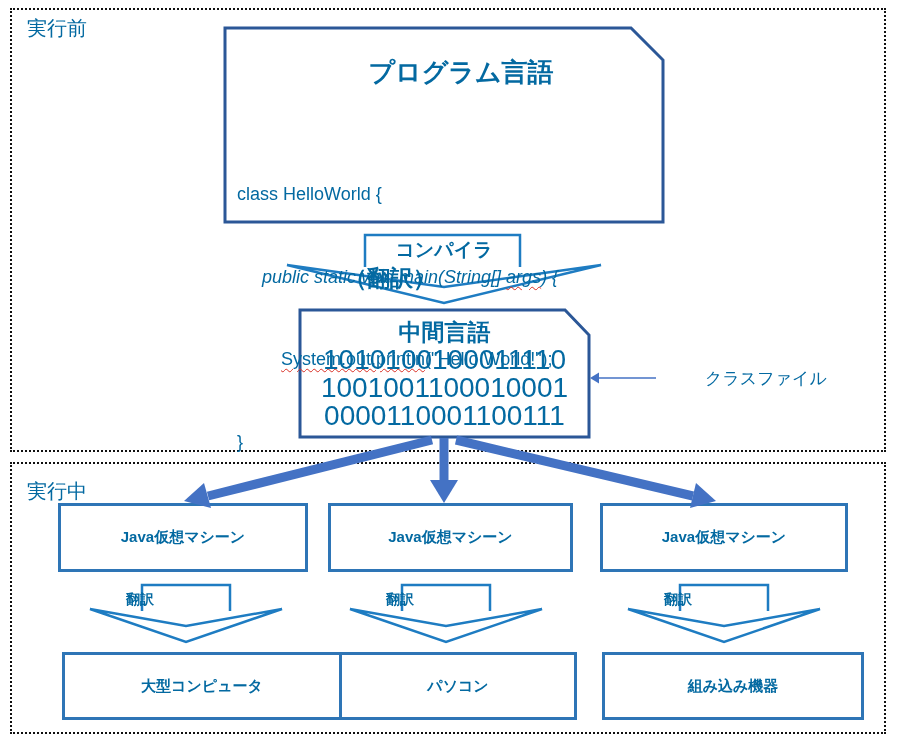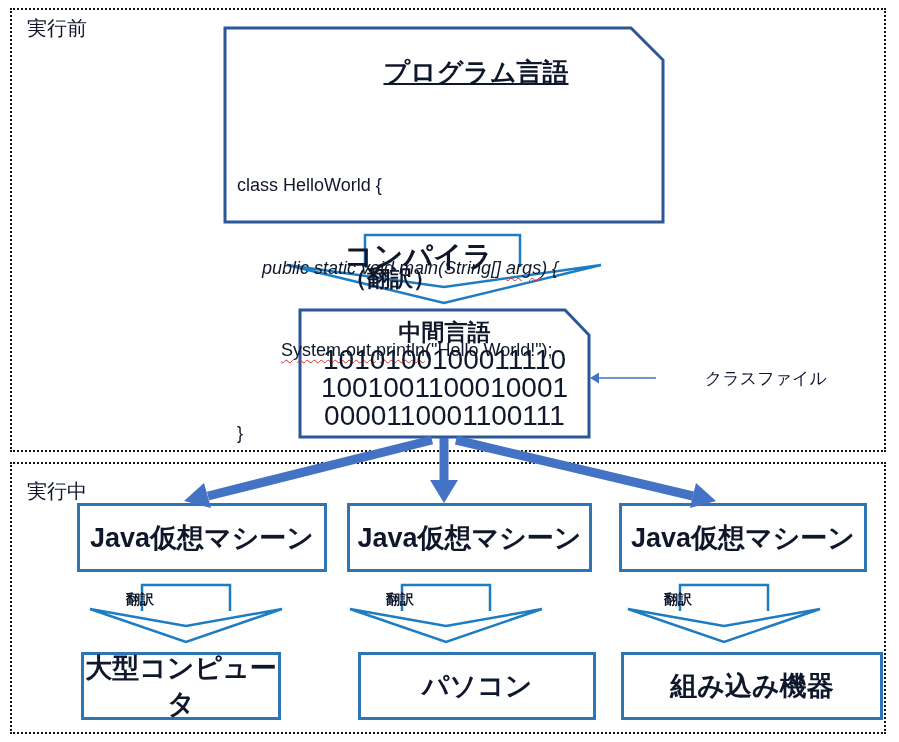--- a/index.html
+++ b/index.html
@@ -1,54 +1,54 @@
 <!DOCTYPE html>
 <html><head>
 <meta charset="utf-8">
 <style>
   html,body{margin:0;padding:0;background:#fff;}
   #stage{
     position:relative;width:899px;height:742px;background:#fff;
-    font-family:"Liberation Sans","DejaVu Sans",sans-serif;color:#0f172a;overflow:hidden;
+    font-family:"Liberation Sans","DejaVu Sans",sans-serif;color:#0369a1;overflow:hidden;
   }
   .dotted-box{position:absolute;border:2px dotted #111;background:transparent;z-index:0;}
   .section-label{position:absolute;font-size:20px;line-height:24px;z-index:2;}
   .svg-layer{position:absolute;left:0;top:0;width:899px;height:742px;pointer-events:none;}
   #layer-under{z-index:1;}
   #layer-over{z-index:3;}
   .txt{position:absolute;z-index:2;}
   .doc-title{font-weight:bold;text-align:center;}
-  #program-title{left:241px;top:55px;width:470px;font-size:26px;text-decoration:underline;}
-  #code-block{left:237px;top:117px;width:420px;font-size:18px;line-height:27.5px;white-space:pre;}
+  #program-title{left:226px;top:55px;width:470px;font-size:26px;}
+  #code-block{left:237px;top:126px;width:420px;font-size:18px;line-height:27.5px;white-space:pre;}
   .code-ind-1{padding-left:25px;font-style:italic;}
   .code-ind-2{padding-left:44px;}
   .squiggle{
     text-decoration:underline;
     text-decoration-style:wavy;
     text-decoration-color:#D93025;
     text-decoration-thickness:1px;
     text-underline-offset:3px;
   }
-  #compiler-label-1{left:344px;top:237px;width:200px;font-size:29px;font-weight:600;}
+  #compiler-label-1{left:344px;top:237px;width:200px;font-size:19px;font-weight:600;text-align:center;}
   #compiler-label-2{left:344px;top:263px;width:200px;font-size:23px;font-weight:600;text-align:left;}
   #intermediate-title{left:300px;top:317px;width:289px;font-size:23px;}
   #binary-block{left:300px;top:346px;width:289px;font-size:28px;line-height:28px;text-align:center;}
   #classfile-label{left:662px;top:367px;font-size:17px;margin-left:43px;}
   .flow-box{
     position:absolute;z-index:2;box-sizing:border-box;
     border:3px solid #2E75B6;background:#fff;
     display:flex;align-items:center;justify-content:center;
-    font-size:27px;font-weight:600;text-align:center;margin-left:19px;
+    font-size:15px;font-weight:600;text-align:center;
   }
   .jvm-box{top:503px;height:69px;}
   #jvm-1{left:58px;width:250px;}
   #jvm-2{left:328px;width:245px;}
   #jvm-3{left:600px;width:248px;}
   .machine-box{top:652px;height:68px;}
-  #machine-1{left:62px;width:200px;}
+  #machine-1{left:62px;width:280px;}
   #machine-2{left:339px;width:238px;}
   #machine-3{left:602px;width:262px;}
   .translate-label{position:absolute;z-index:2;top:591px;width:120px;font-size:14px;font-weight:600;text-align:left;}
   #translate-1{left:126px;}
   #translate-2{left:386px;}
   #translate-3{left:664px;}
 </style>
 </head>
 <body>
 

